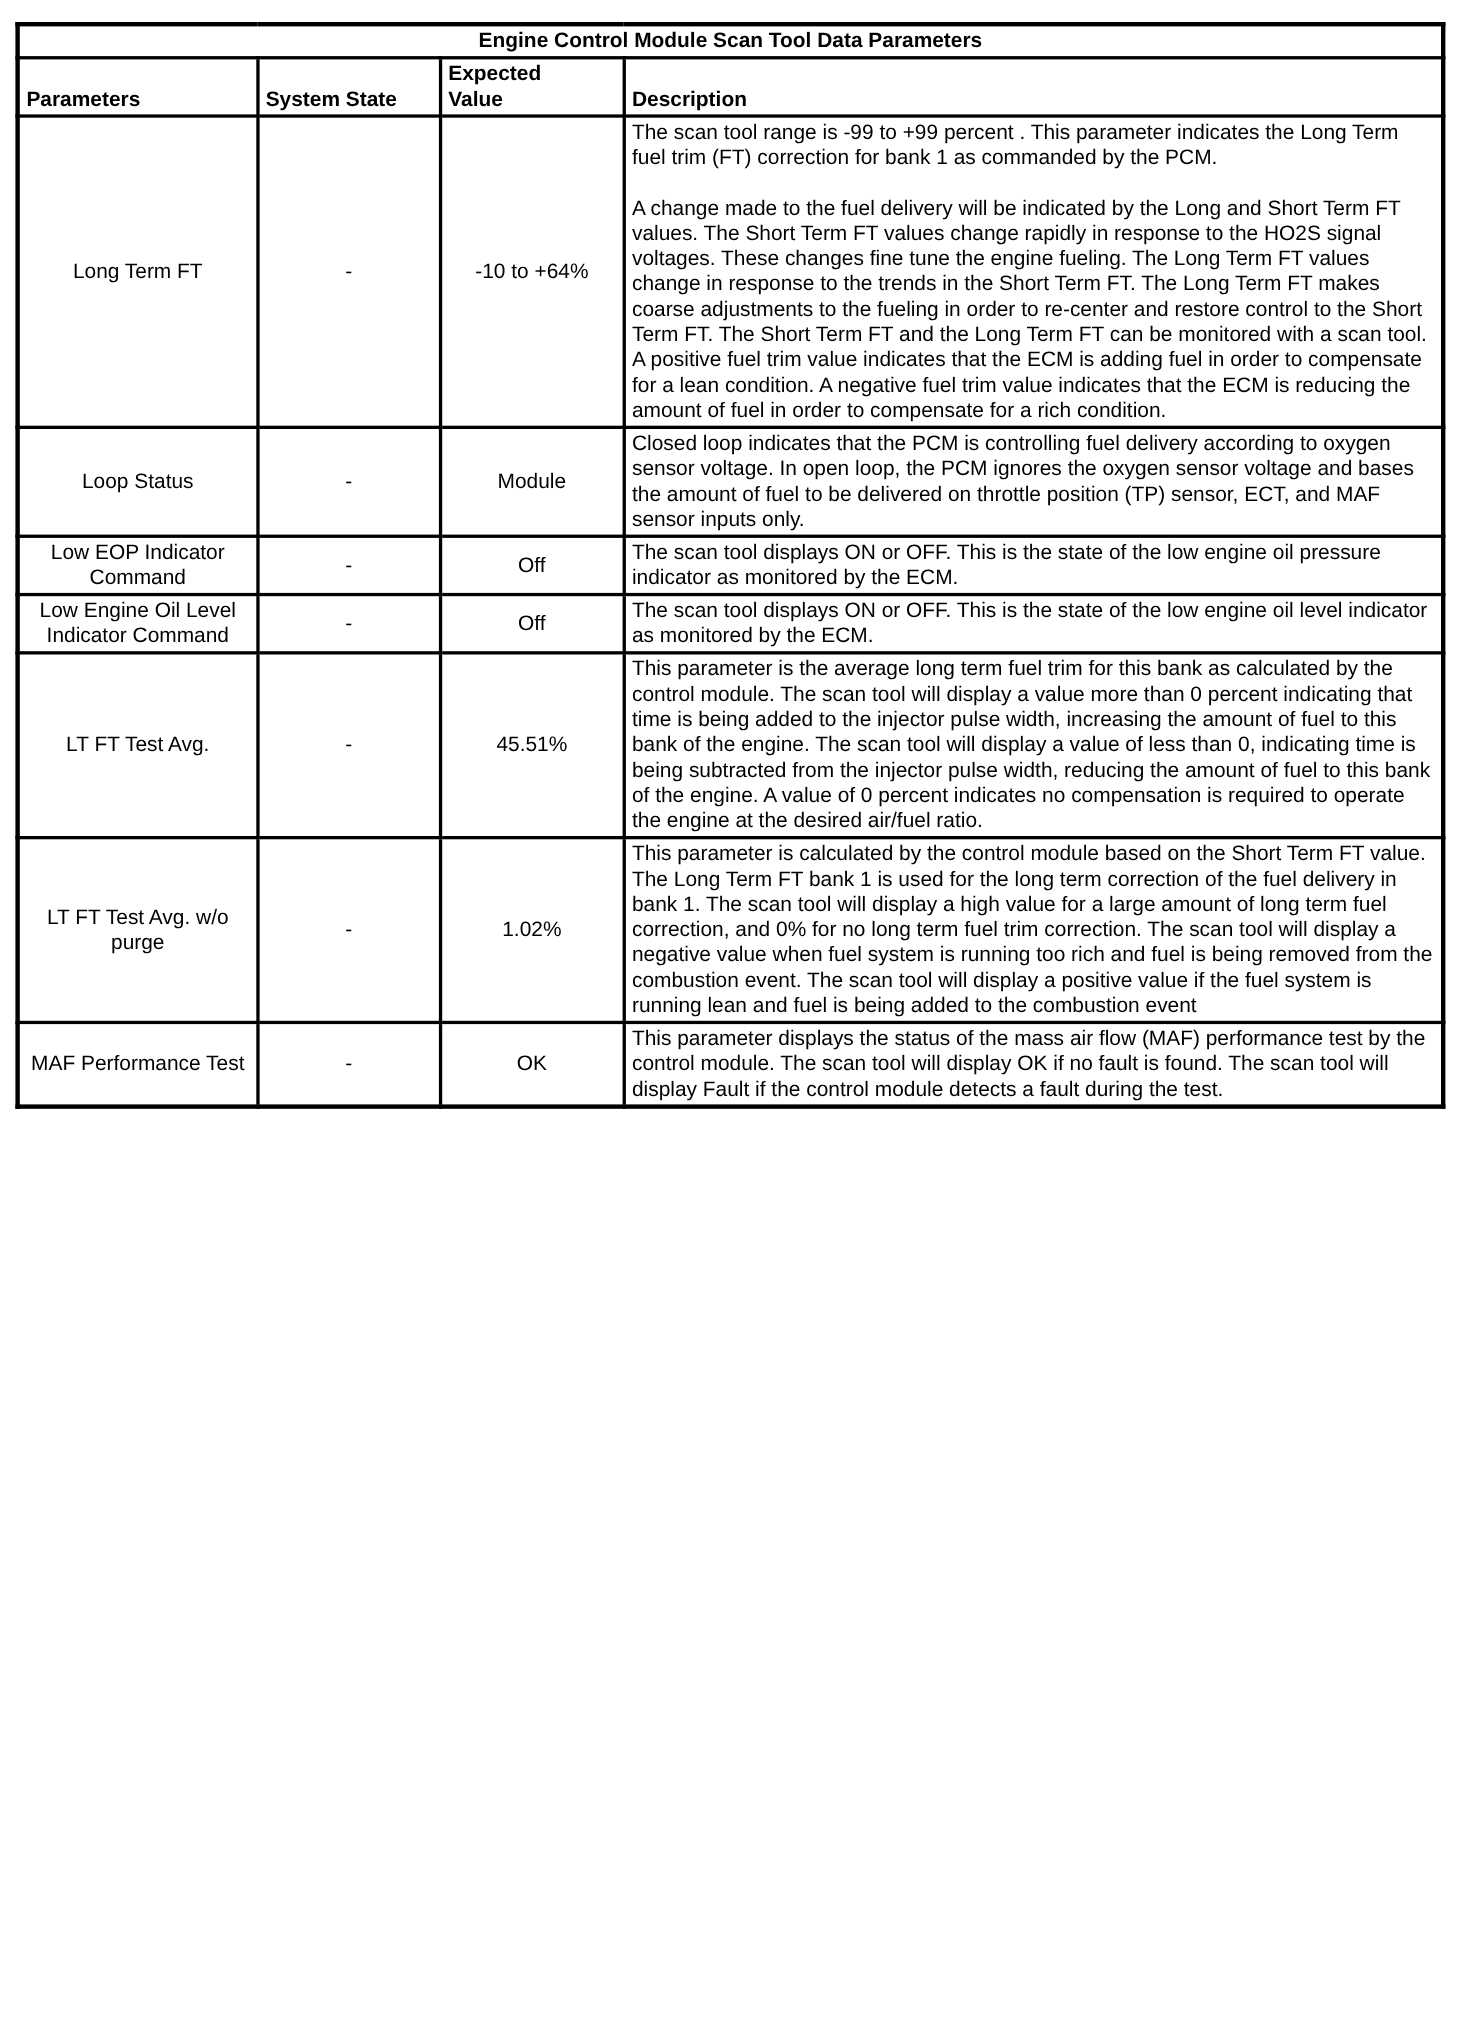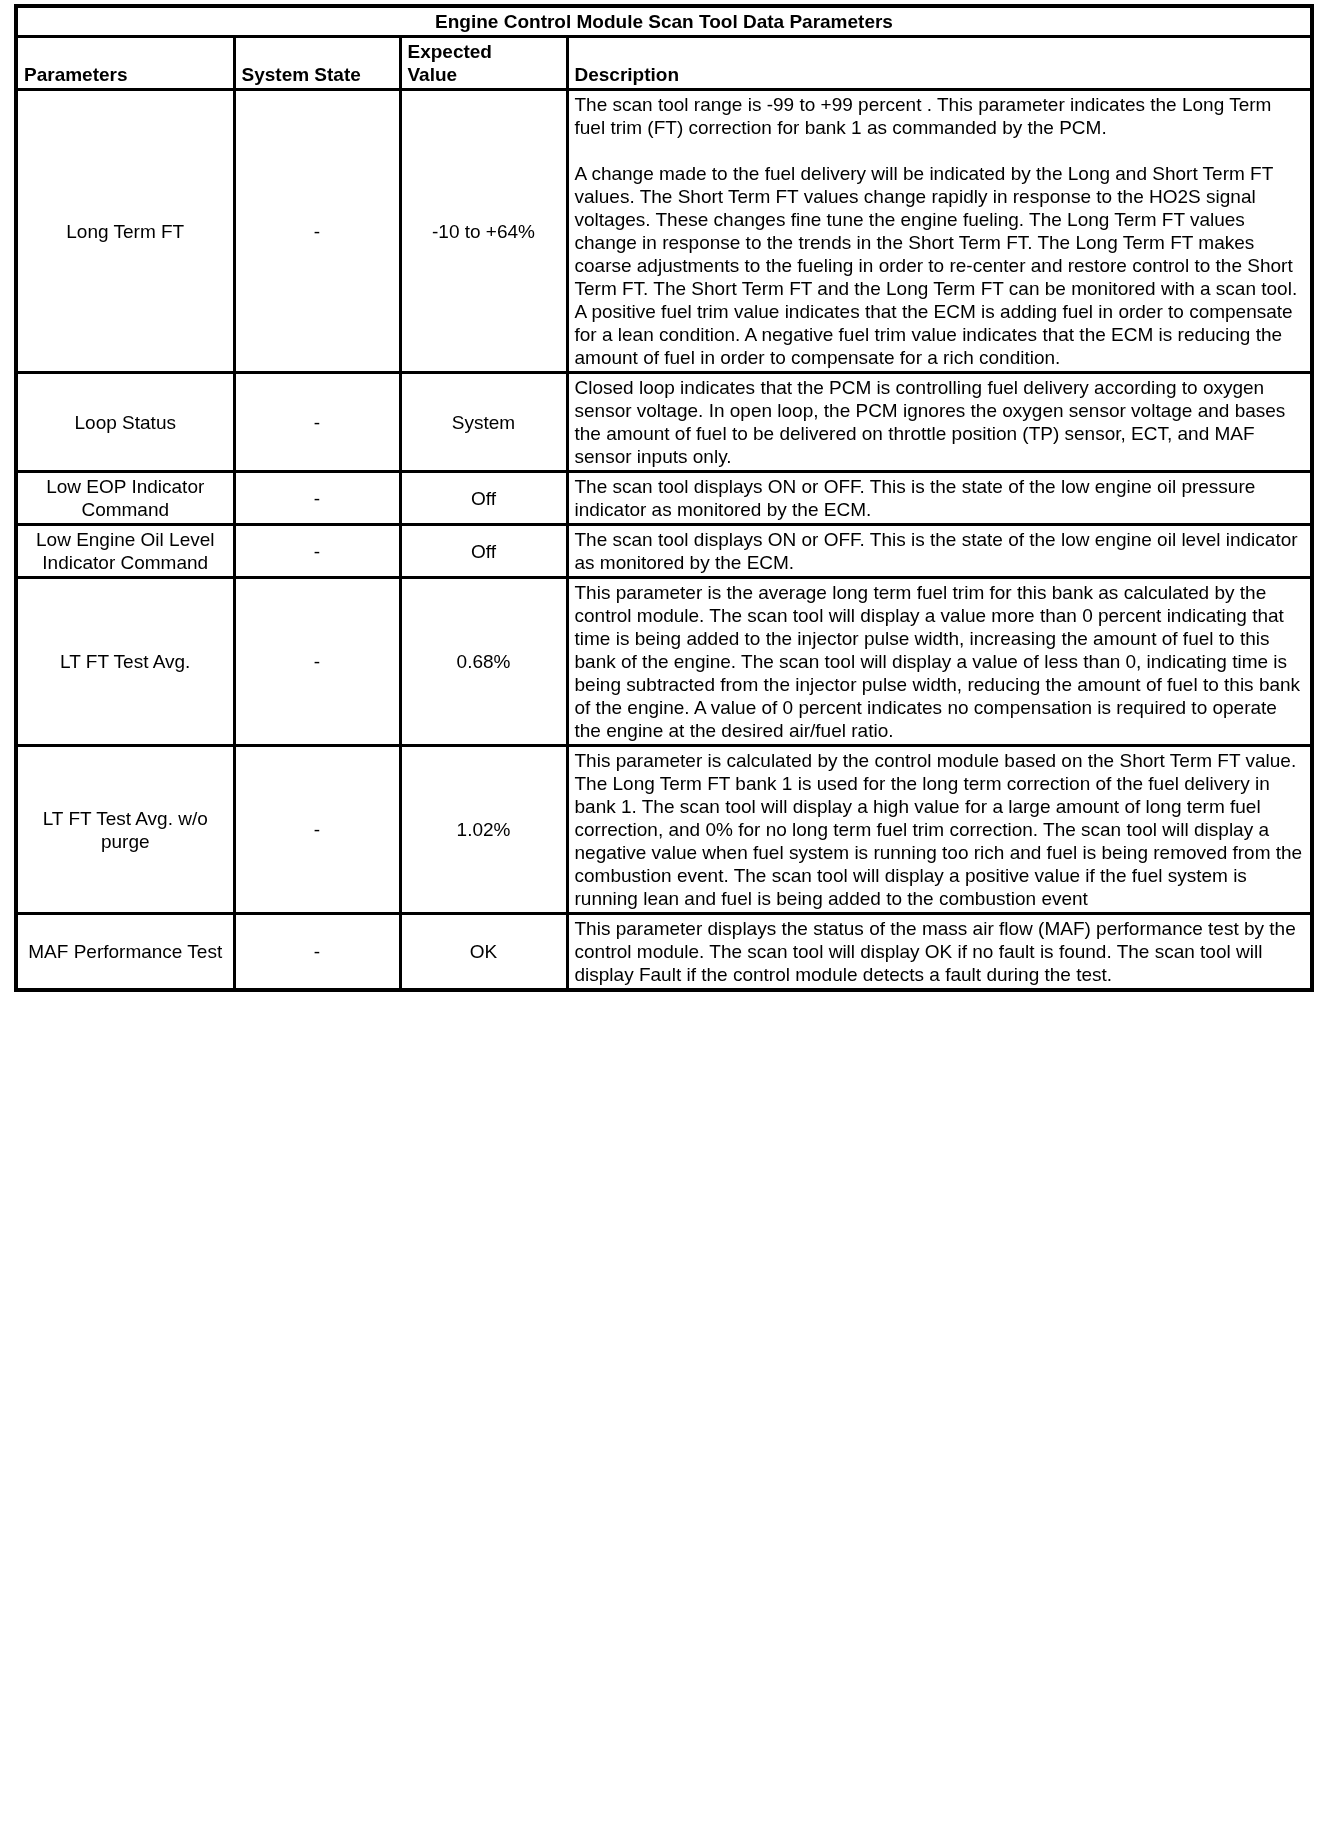--- a/index.html
+++ b/index.html
@@ -9,21 +9,21 @@
     width: 1328px;
   }
   body {
     font-family: "Liberation Sans", sans-serif;
     color: #000000;
   }
   .page {
     width: 1328px;
     height: 1412px;
     box-sizing: border-box;
-    padding: 4px 14px;
+    padding: 20px 14px;
     background: #ffffff;
   }
   table.scan-table {
     border-collapse: collapse;
     table-layout: fixed;
     width: 1300px;
     border: 4px solid #000000;
   }
   table.scan-table col.c-param { width: 218px; }
   table.scan-table col.c-state { width: 166px; }
@@ -100,39 +100,39 @@
         <td class="param-cell">Long Term FT</td>
         <td class="state-cell">-</td>
         <td class="value-cell">-10 to +64%</td>
         <td class="desc-cell">The scan tool range is -99 to +99 percent . This parameter indicates the Long Term fuel trim (FT) correction for bank 1 as commanded by the PCM.
 
 A change made to the fuel delivery will be indicated by the Long and Short Term FT values. The Short Term FT values change rapidly in response to the HO2S signal voltages. These changes fine tune the engine fueling. The Long Term FT values change in response to the trends in the Short Term FT. The Long Term FT makes coarse adjustments to the fueling in order to re-center and restore control to the Short Term FT. The Short Term FT and the Long Term FT can be monitored with a scan tool. A positive fuel trim value indicates that the ECM is adding fuel in order to compensate for a lean condition. A negative fuel trim value indicates that the ECM is reducing the amount of fuel in order to compensate for a rich condition.</td>
       </tr>
       <tr>
         <td class="param-cell">Loop Status</td>
         <td class="state-cell">-</td>
-        <td class="value-cell">System</td>
+        <td class="value-cell">Module</td>
         <td class="desc-cell">Closed loop indicates that the PCM is controlling fuel delivery according to oxygen sensor voltage. In open loop, the PCM ignores the oxygen sensor voltage and bases the amount of fuel to be delivered on throttle position (TP) sensor, ECT, and MAF sensor inputs only.</td>
       </tr>
       <tr>
         <td class="param-cell">Low EOP Indicator Command</td>
         <td class="state-cell">-</td>
         <td class="value-cell">Off</td>
         <td class="desc-cell">The scan tool displays ON or OFF. This is the state of the low engine oil pressure indicator as monitored by the ECM.</td>
       </tr>
       <tr>
         <td class="param-cell">Low Engine Oil Level Indicator Command</td>
         <td class="state-cell">-</td>
         <td class="value-cell">Off</td>
         <td class="desc-cell">The scan tool displays ON or OFF. This is the state of the low engine oil level indicator as monitored by the ECM.</td>
       </tr>
       <tr>
         <td class="param-cell">LT FT Test Avg.</td>
         <td class="state-cell">-</td>
-        <td class="value-cell">0.68%</td>
+        <td class="value-cell">45.51%</td>
         <td class="desc-cell">This parameter is the average long term fuel trim for this bank as calculated by the control module. The scan tool will display a value more than 0 percent indicating that time is being added to the injector pulse width, increasing the amount of fuel to this bank of the engine. The scan tool will display a value of less than 0, indicating time is being subtracted from the injector pulse width, reducing the amount of fuel to this bank of the engine. A value of 0 percent indicates no compensation is required to operate the engine at the desired air/fuel ratio.</td>
       </tr>
       <tr>
         <td class="param-cell">LT FT Test Avg. w/o purge</td>
         <td class="state-cell">-</td>
         <td class="value-cell">1.02%</td>
         <td class="desc-cell">This parameter is calculated by the control module based on the Short Term FT value. The Long Term FT bank 1 is used for the long term correction of the fuel delivery in bank 1. The scan tool will display a high value for a large amount of long term fuel correction, and 0% for no long term fuel trim correction. The scan tool will display a negative value when fuel system is running too rich and fuel is being removed from the combustion event. The scan tool will display a positive value if the fuel system is running lean and fuel is being added to the combustion event</td>
       </tr>
       <tr>
         <td class="param-cell">MAF Performance Test</td>

